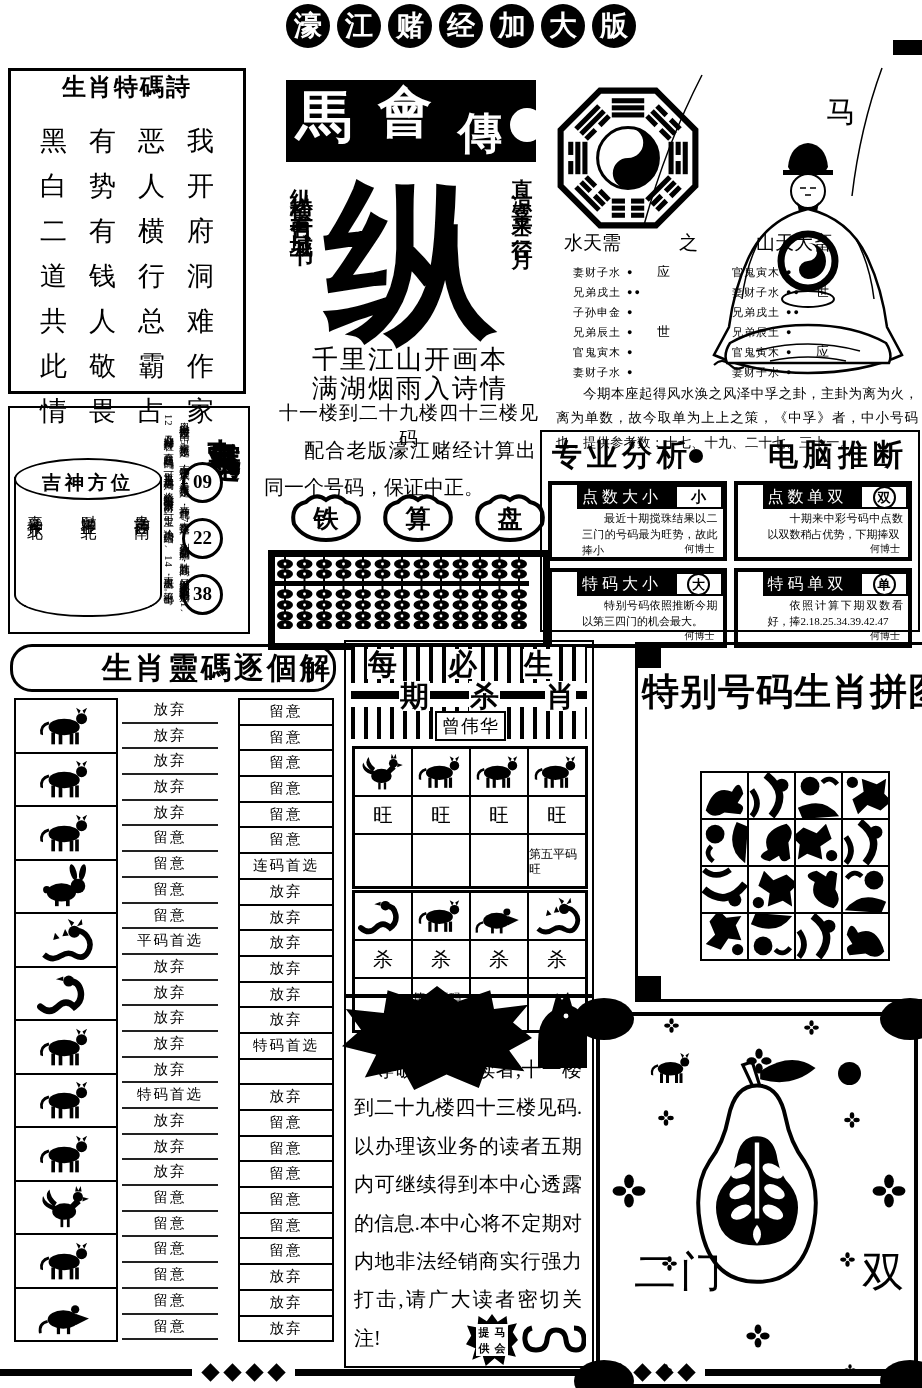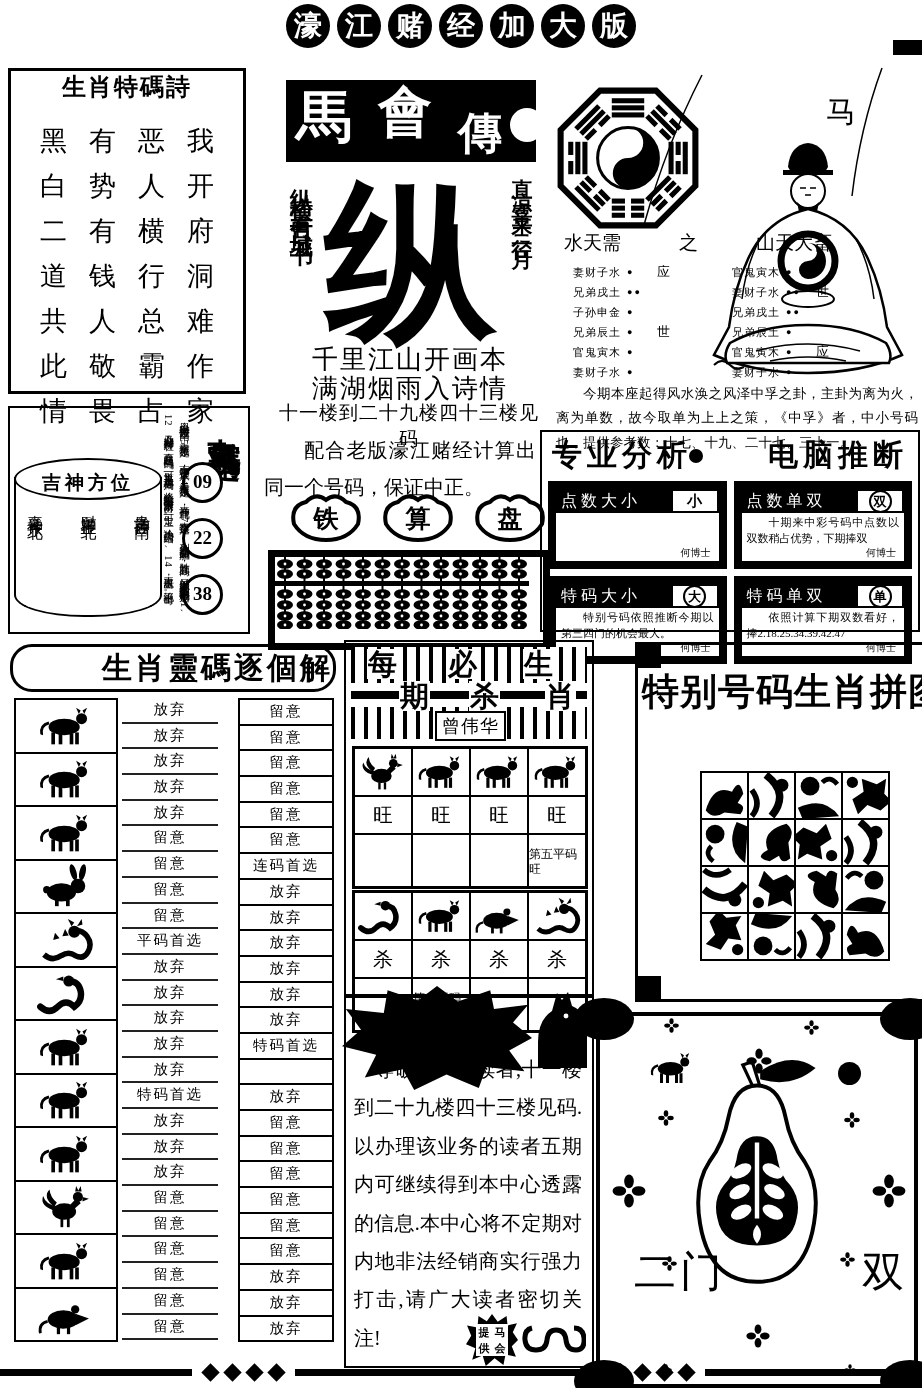--- a/index.html
+++ b/index.html
@@ -78,21 +78,21 @@
   .ingot{position:relative;width:76px;height:54px;}
   .ingot span{position:absolute;left:0;top:12px;width:76px;text-align:center;font-size:25px;font-weight:bold;}
   #abacus{left:268px;top:550px;width:268px;height:86px;border:7px solid #000;background:#fff;}
 
   
   #ana-box{left:540px;top:430px;width:376px;height:198px;border:2px solid #000;}
   #ana-head{display:flex;justify-content:space-between;align-items:center;padding:3px 10px 0;}
   #ana-head .h{font-size:30px;font-weight:bold;letter-spacing:5px;}
   #ana-dot{width:14px;height:14px;background:#000;border-radius:50%;margin:0 4px 0 -64px;}
   #ana-grid{display:grid;grid-template-columns:1fr 1fr;gap:7px;padding:5px 6px;}
-  .ana-cell{border:8px solid #000000;height:72px;position:relative;}
+  .ana-cell{border:4px solid #000000;height:72px;position:relative;padding-left:25px;}
   .ana-bar{background:#000;color:#fff;height:24px;display:flex;align-items:center;}
   .ana-bar .albl{font-size:16px;letter-spacing:4px;padding-left:5px;flex:1;}
   .ana-val{background:#fff;color:#000;min-width:44px;height:20px;margin-right:2px;
            display:flex;align-items:center;justify-content:center;font-size:15px;font-weight:bold;}
   .ana-val.circle span{border:2px solid #000;border-radius:50%;width:19px;height:19px;
            line-height:19px;text-align:center;font-size:13px;}
   .ana-txt{font-size:11px;line-height:1.45;padding:2px 5px 0;text-indent:2em;text-align:justify;}
   .ana-sign{position:absolute;right:8px;bottom:1px;font-size:10px;}
 
   
@@ -707,20 +707,21 @@
       <span class="h">电脑推断</span>
     </div>
     <div id="ana-grid">
         <div class="ana-cell">
           <div class="ana-bar">
             <span class="albl">点数大小</span>
             <span class="ana-val">
               <span>小</span>
             </span>
           </div>
+          <div class="ana-txt">最近十期搅珠结果以二三门的号码最为旺势，故此捧小</div>
           <div class="ana-sign">何博士</div>
         </div>
         <div class="ana-cell">
           <div class="ana-bar">
             <span class="albl">点数单双</span>
             <span class="ana-val circle">
               <span>双</span>
             </span>
           </div>
           <div class="ana-txt">十期来中彩号码中点数以双数稍占优势，下期捧双</div>

